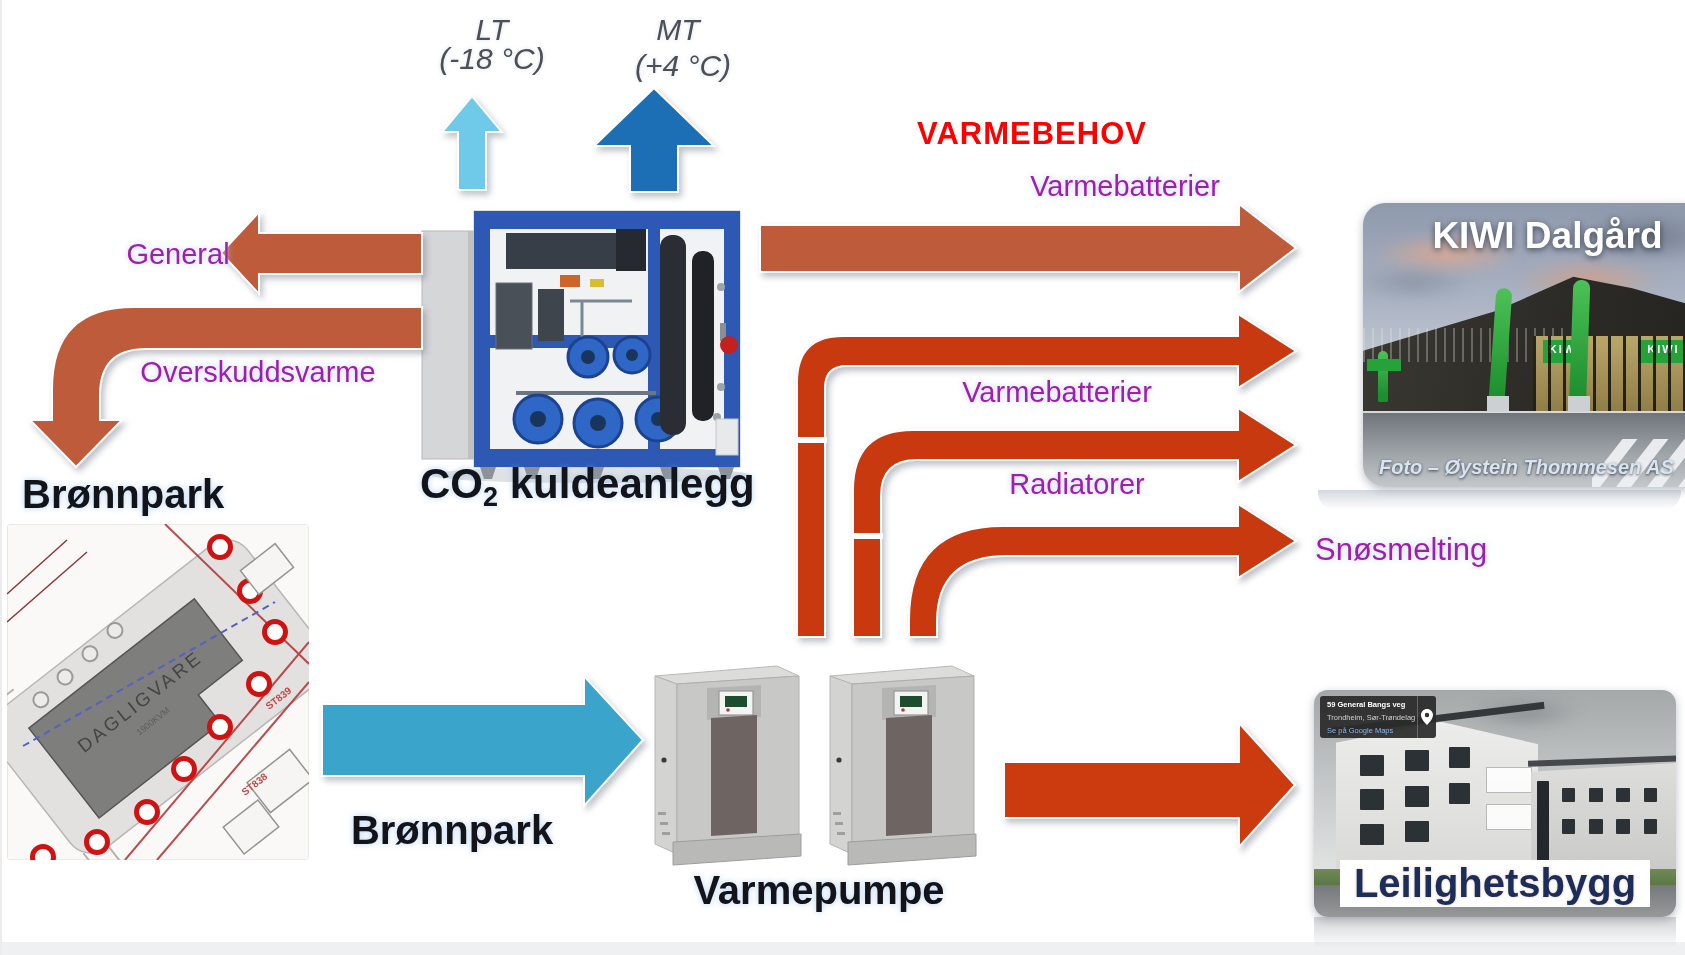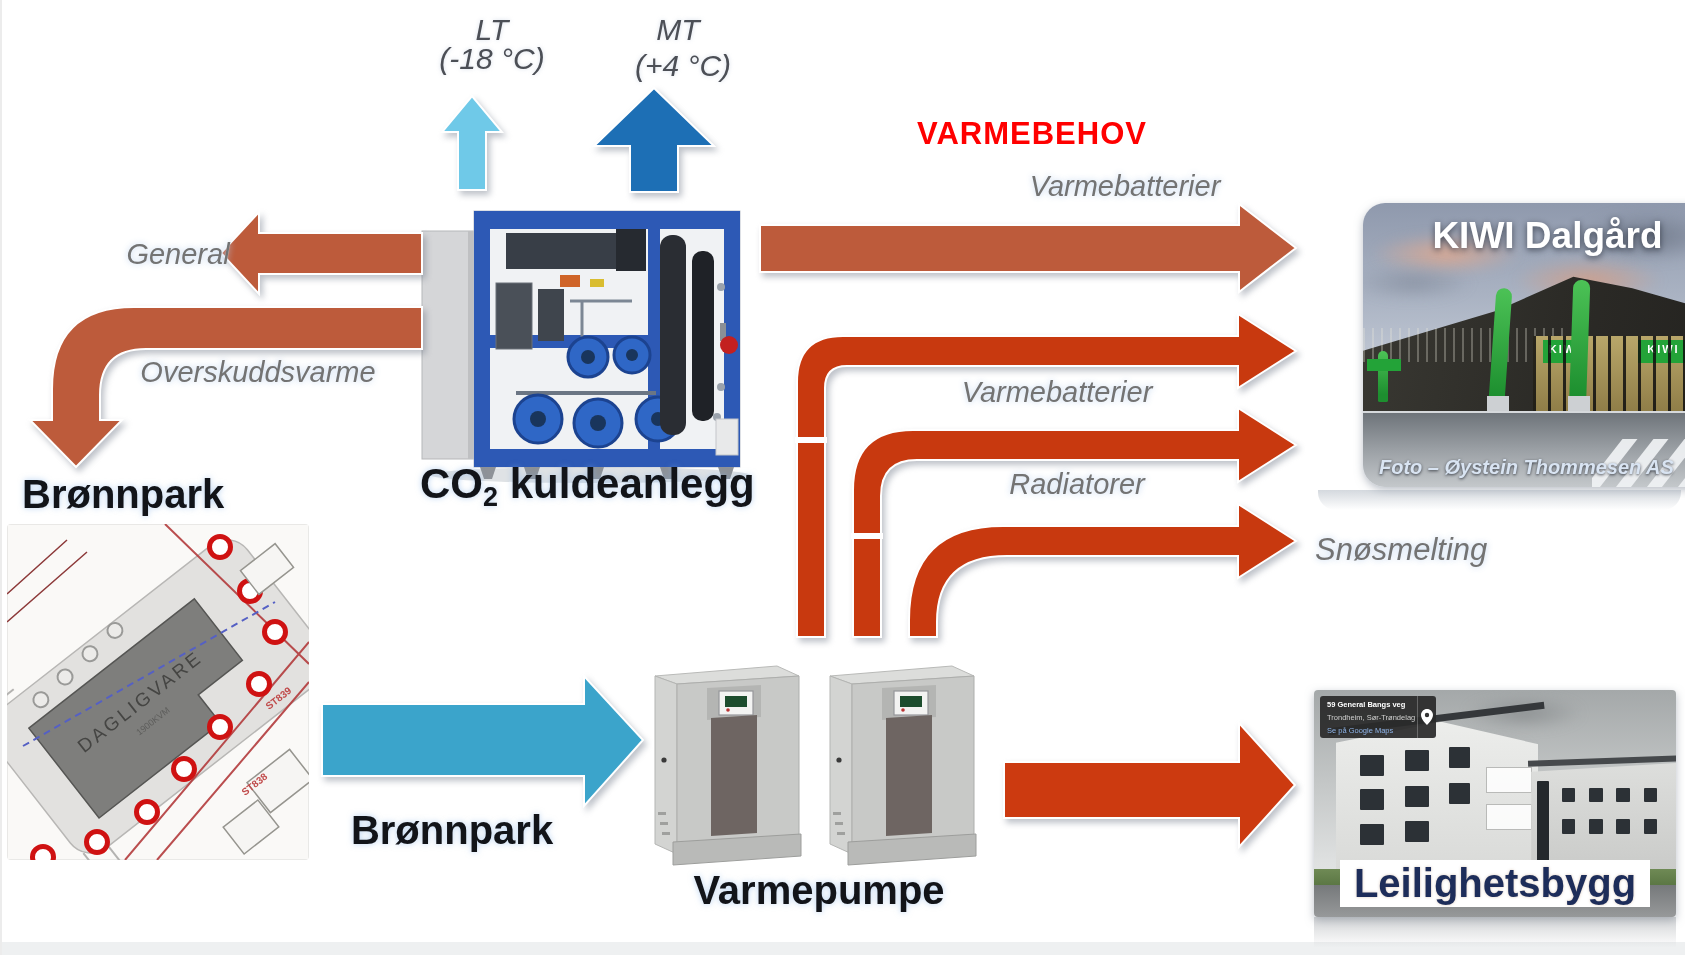--- a/index.html
+++ b/index.html
@@ -3,21 +3,21 @@
 <meta charset="utf-8">
 <style>
   html,body{margin:0;padding:0;background:#ffffff;}
   #canvas{
     position:relative;width:1685px;height:955px;background:#ffffff;
     font-family:"Liberation Sans","DejaVu Sans",sans-serif;overflow:hidden;
     border-left:2px solid #ececec;
   }
   .abs{position:absolute;}
   .lbl{position:absolute;white-space:nowrap;}
-  .italic-lbl{font-style:italic;color:#737373;font-size:29px;
+  .italic-lbl{color:#a21caf;font-size:29px;
     text-shadow:0 0 6px rgba(180,205,235,.85),0 0 1px rgba(255,255,255,.9);}
   .gray-italic{font-style:italic;color:#4c4f56;font-size:30px;
     text-shadow:0 0 4px rgba(200,210,225,.7);margin-left:24px;}
   .black-bold{font-weight:bold;color:#121419;font-size:40px;
     text-shadow:0 0 6px rgba(130,175,230,.55);}
   .center{text-align:center;}
   .varmebehov{font-weight:bold;color:#FF0000;font-size:31px;letter-spacing:1px;}
   svg text{font-family:"Liberation Sans","DejaVu Sans",sans-serif;}
   .arr{filter:drop-shadow(3px 4px 3px rgba(110,120,135,.45));}
 
@@ -46,21 +46,21 @@
     border-top:2px solid #d6d9dc;}
   .k-cross{position:absolute;right:0;bottom:0;width:38%;height:17%;overflow:hidden;}
   .k-stripe{position:absolute;bottom:-6px;width:15px;height:120%;background:rgba(240,242,244,.92);
     transform:skewX(-38deg);}
   .k-title{position:absolute;top:12px;left:0;width:100%;text-align:center;color:#fff;
     font-weight:bold;font-size:37px;text-shadow:0 2px 6px rgba(20,25,35,.65);}
   .k-credit{position:absolute;left:16px;bottom:8px;color:#d9e4f2;font-style:italic;
     font-weight:bold;font-size:20px;text-shadow:0 1px 3px rgba(20,25,35,.8);}
 
   
-  .apt{left:1312px;top:690px;width:362px;height:227px;border-radius:4px;overflow:hidden;
+  .apt{left:1312px;top:690px;width:362px;height:227px;border-radius:14px;overflow:hidden;
     box-shadow:0 3px 8px rgba(120,130,145,.5);}
   .a-sky{position:absolute;inset:0;
     background:linear-gradient(180deg,#a4a8a9 0%,#c3c6c6 40%,#dee0e0 75%,#e8eaea 100%);}
   .a-bld-l{position:absolute;left:6%;top:14%;width:56%;height:66%;
     background:linear-gradient(180deg,#ecedeb 0%,#d9dad8 100%);
     clip-path:polygon(0 14%,52% 0,100% 15%,100% 100%,0 100%);}
   .a-roof-l{position:absolute;left:4%;top:11%;width:60%;height:7px;background:#35383b;
     transform:rotate(-7deg);}
   .a-bld-r{position:absolute;left:60%;top:32%;width:42%;height:50%;
     background:linear-gradient(180deg,#dddedc 0%,#c9cac8 100%);

